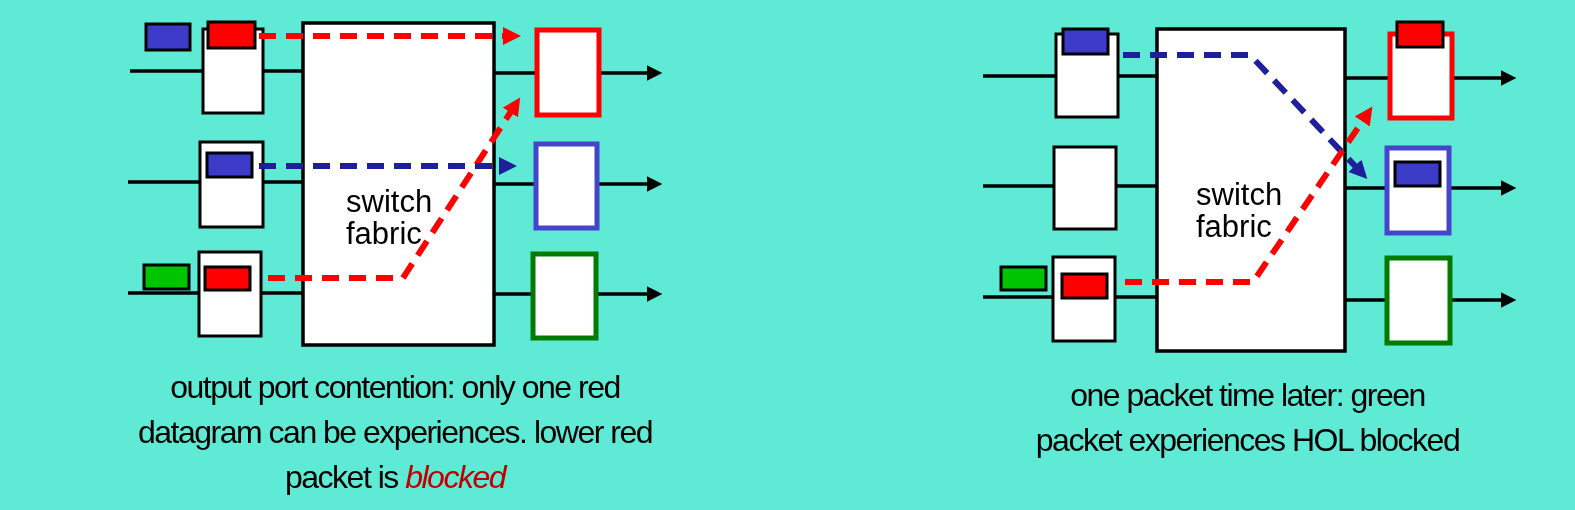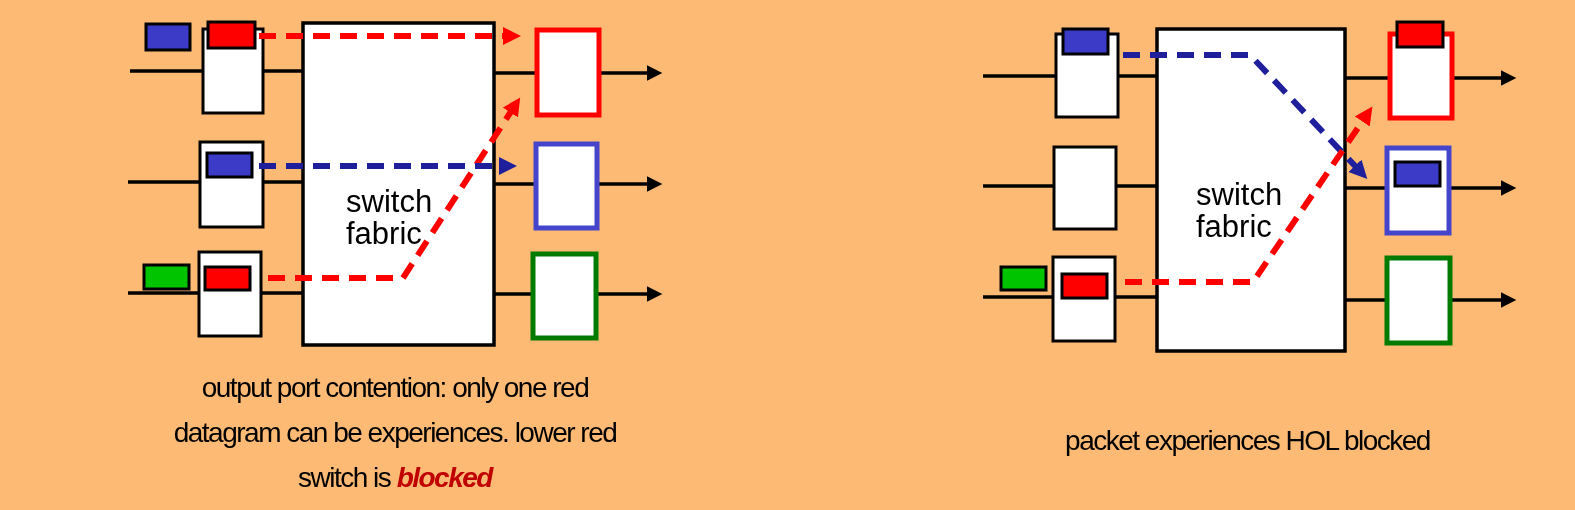--- a/index.html
+++ b/index.html
@@ -1,45 +1,44 @@
 <!DOCTYPE html>
 <html><head>
 <meta charset="utf-8">
 <style>
   html,body{margin:0;padding:0;background:#ffffff;}
   .canvas{
     position:relative;
     width:1575px;
     height:510px;
-    background:#fdba74;
+    background:#5eead4;
     overflow:hidden;
     font-family:"Liberation Sans","DejaVu Sans",sans-serif;
   }
   .gfx{position:absolute;left:0;top:0;}
   .fabric-label{
     position:absolute;
     color:#000000;
     font-size:31px;
     line-height:32px;
     letter-spacing:0px;
     white-space:nowrap;
   }
   .caption{
     position:absolute;
     color:#000000;
-    font-size:28px;
+    font-size:32px;
     line-height:45px;
     letter-spacing:-1.5px;
     text-align:center;
     white-space:nowrap;
   }
   .caption .em{
     color:#C00000;
     font-style:italic;
-    font-weight:bold;
   }
 </style>
 </head>
 <body>
 
 <div class="canvas">
 
   <svg class="gfx" width="1575" height="510" viewBox="0 0 1575 510">
     <defs>
       <marker id="mk-black" orient="auto" markerUnits="strokeWidth" markerWidth="4.7" markerHeight="4.7" refX="0.4" refY="2.25">
@@ -120,20 +119,20 @@
     <span>fabric</span>
   </div>
   <div class="fabric-label" style="left:1196px;top:179px">
     <span>switch</span><br>
     <span>fabric</span>
   </div>
 
   <div class="caption" style="left:20px;top:365px;width:750px">
     <span>output port contention: only one red</span><br>
     <span>datagram can be experiences. lower red</span><br>
-    <span>switch is </span><span class="em">blocked</span>
+    <span>packet is </span><span class="em">blocked</span>
   </div>
   <div class="caption" style="left:940px;top:373px;width:615px">
-    <br>
+    <span>one packet time later: green</span><br>
     <span>packet experiences HOL blocked</span>
   </div>
 
 </div>
 
 </body></html>

